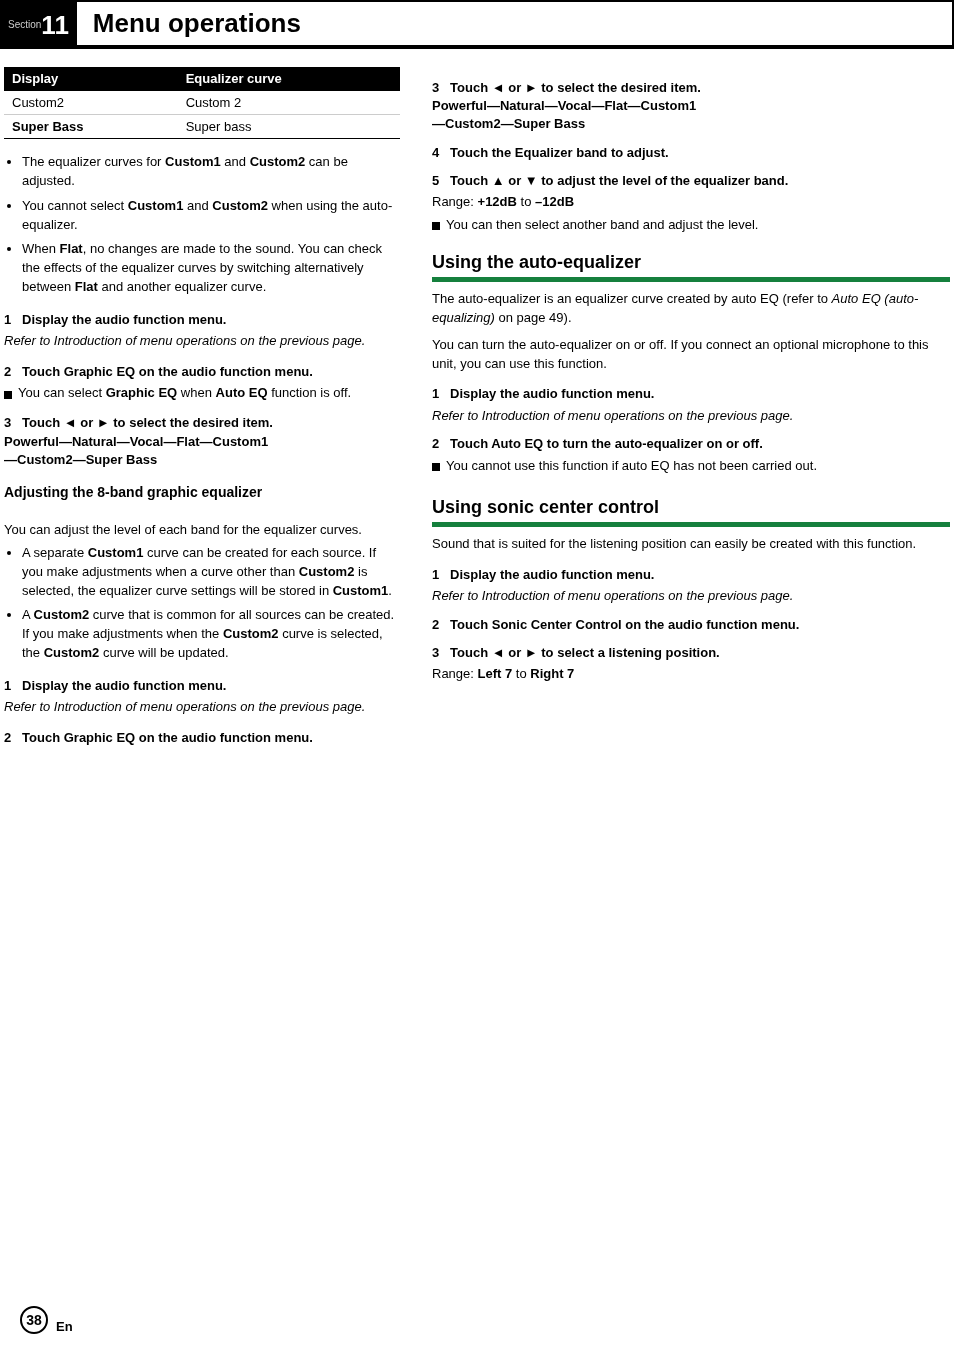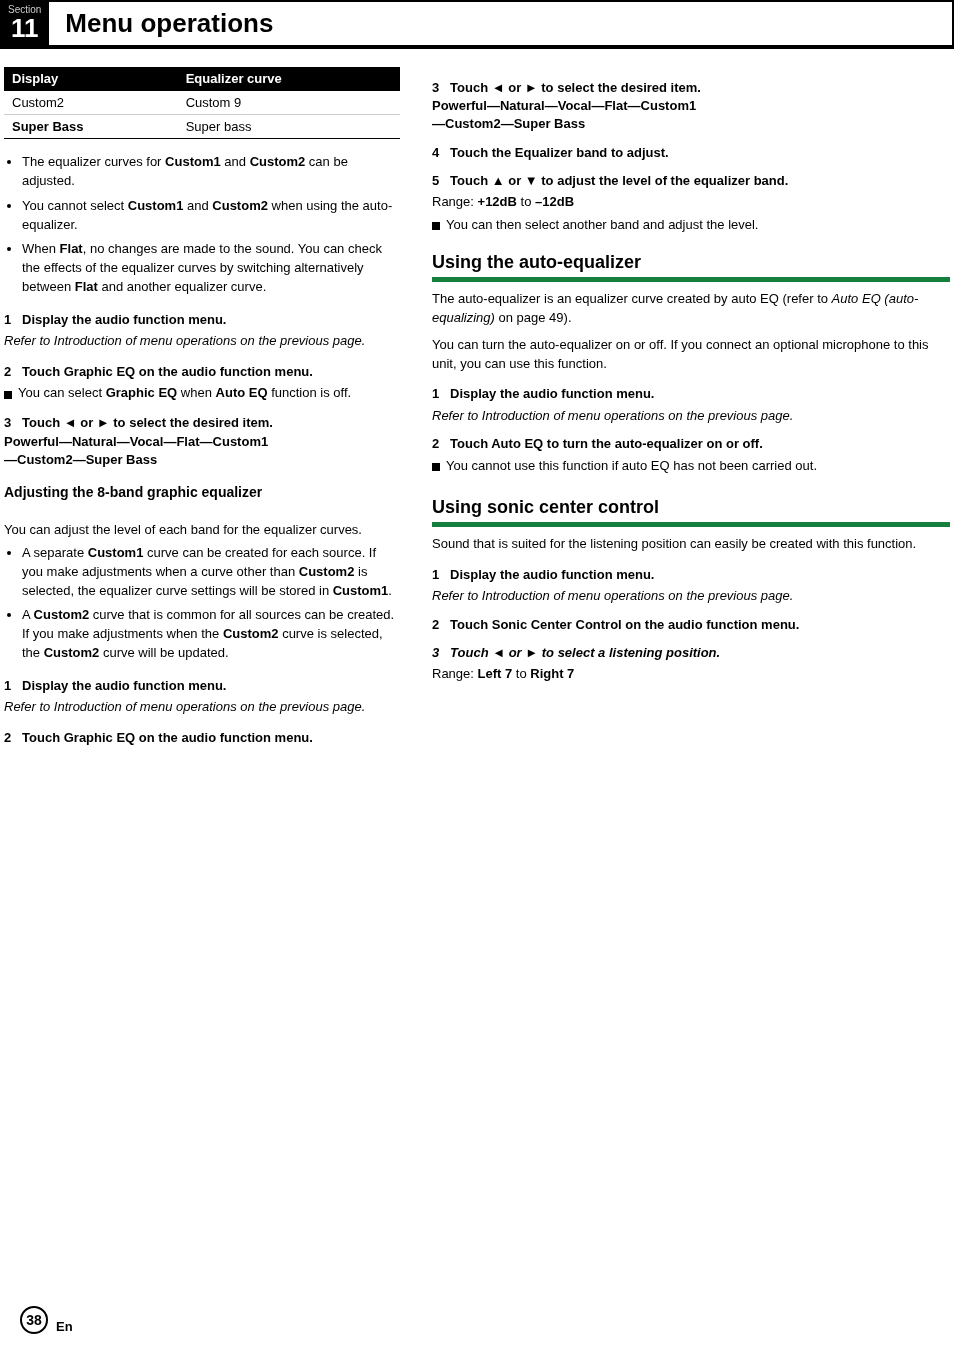--- a/index.html
+++ b/index.html
@@ -26,21 +26,21 @@
       border-bottom: 2px solid #000;
       margin-bottom: 18px;
     }
     .section-box {
       background: #000;
       color: #fff;
       font-size: 11px;
       font-weight: bold;
       padding: 4px 8px 2px 8px;
       display: flex;
-      flex-direction: column;
+      flex-direction: row;
       align-items: center;
       justify-content: flex-start;
     }
     .section-label {
       font-size: 10px;
       font-weight: normal;
       color: #ccc;
     }
     .section-number {
       font-size: 26px;
@@ -214,21 +214,21 @@
       <table class="eq-table">
         <thead>
           <tr>
             <th>Display</th>
             <th>Equalizer curve</th>
           </tr>
         </thead>
         <tbody>
           <tr>
             <td>Custom2</td>
-            <td>Custom 9</td>
+            <td>Custom 2</td>
           </tr>
           <tr class="bold-row">
             <td><strong>Super Bass</strong></td>
             <td>Super bass</td>
           </tr>
         </tbody>
       </table>
 
       <ul class="bullet-list">
         <li>The equalizer curves for <b>Custom1</b> and <b>Custom2</b> can be adjusted.</li>
@@ -289,21 +289,21 @@
       </div>
 
       <div class="section-title" style="margin-top:22px;">Using sonic center control</div>
       <div class="step-body" style="margin-bottom:10px;">Sound that is suited for the listening position can easily be created with this function.</div>
 
       <div class="step-heading"><span>1</span>&nbsp;&nbsp;&nbsp;Display the audio function menu.</div>
       <div class="step-body italic">Refer to <i>Introduction of menu operations</i> on the previous page.</div>
 
       <div class="step-heading" style="margin-top:10px;"><span>2</span>&nbsp;&nbsp;&nbsp;Touch Sonic Center Control on the audio function menu.</div>
 
-      <div class="step-heading" style="margin-top:10px;font-style:italic;"><span>3</span>&nbsp;&nbsp;&nbsp;Touch ◄ or ► to select a listening position.</div>
+      <div class="step-heading" style="margin-top:10px;"><span>3</span>&nbsp;&nbsp;&nbsp;Touch ◄ or ► to select a listening position.</div>
       <div class="step-body">Range: <b>Left 7</b> to <b>Right 7</b></div>
 
     </div>
 
   </div>
 
   <div class="footer">
     <div class="page-num-circle">38</div>
     <span class="footer-en">En</span>
   </div>

